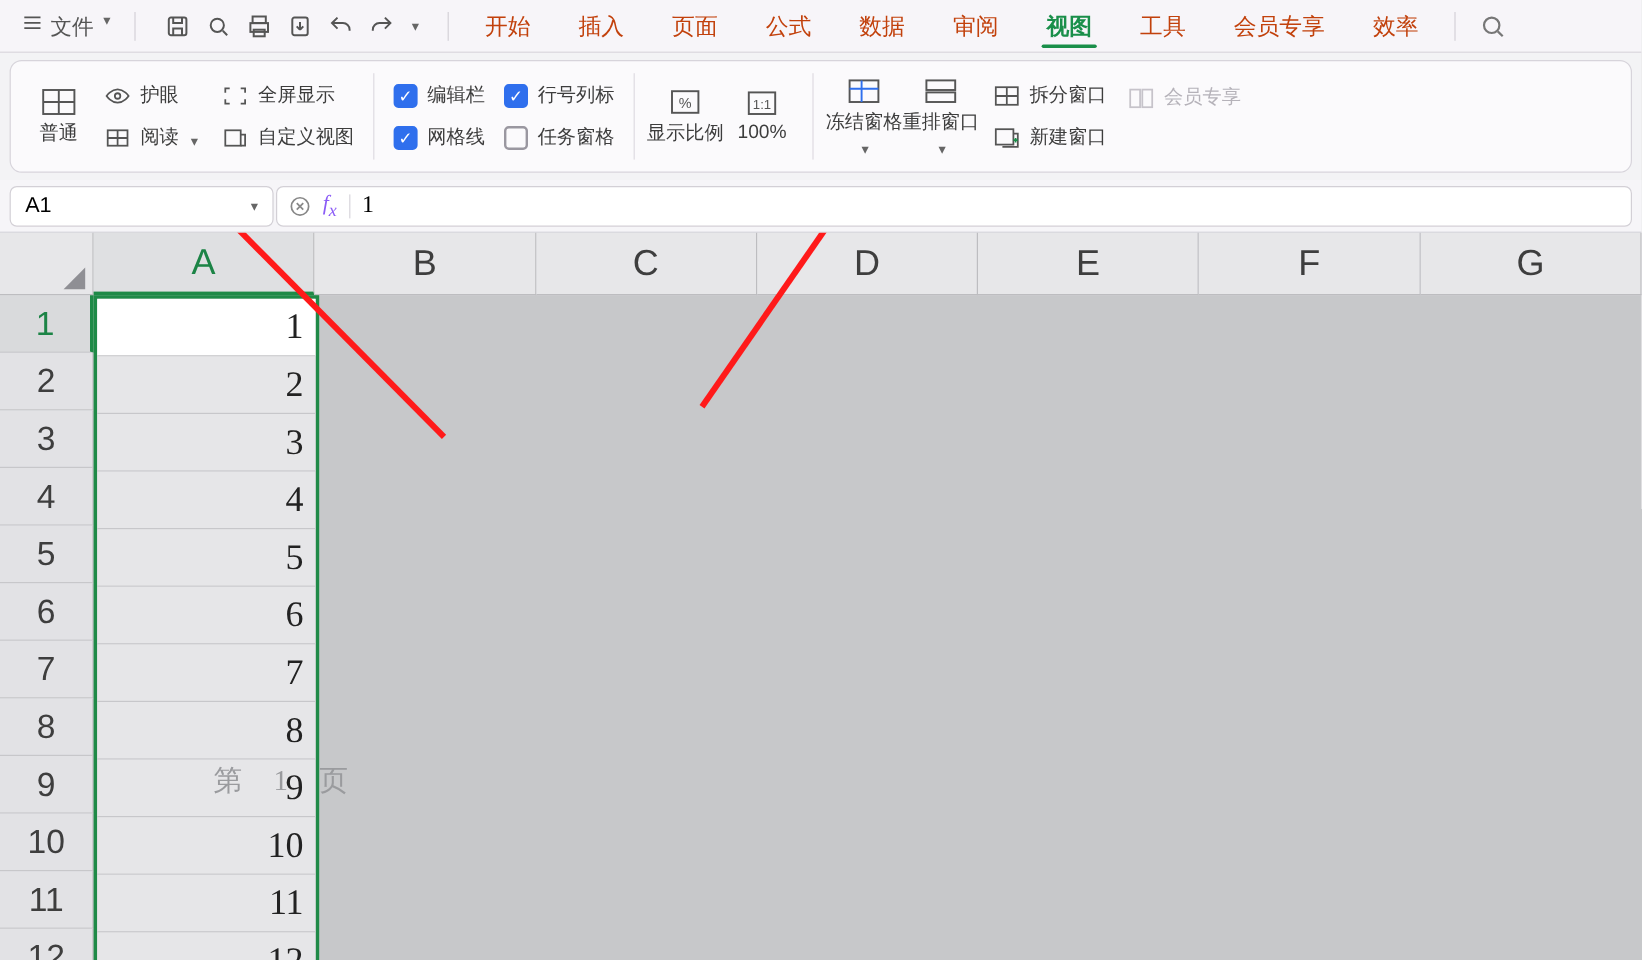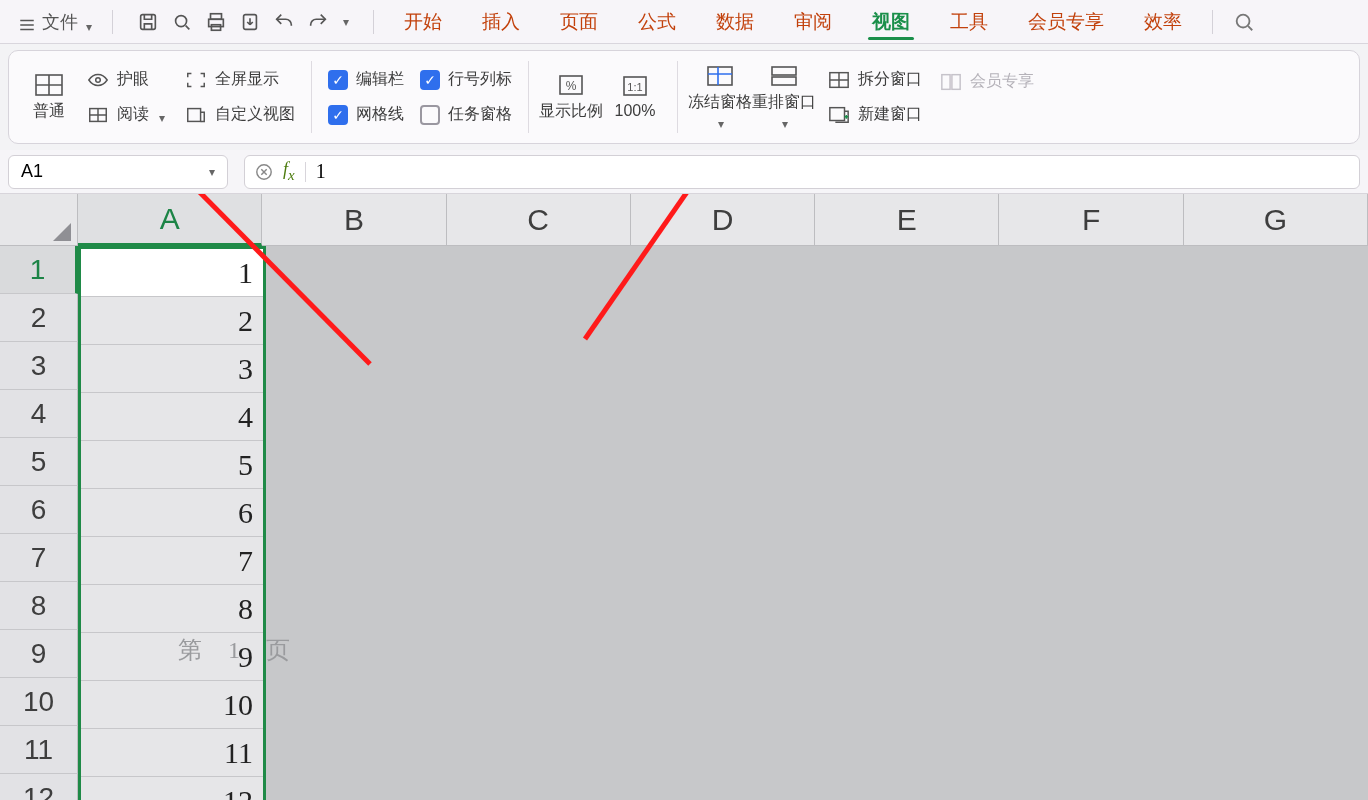--- a/index.html
+++ b/index.html
@@ -9,21 +9,21 @@
     height: 44px;
     background: #f7f5f9;
     display: flex;
     align-items: center;
     padding: 0 8px;
     border-bottom: 1px solid #d9d6dd;
     font-size: 18px;
     color: #555;
   }
   .menubar .file-btn {
-    display: flex; align-items: flex-end; gap: 6px;
+    display: flex; align-items: flex-start; gap: 6px;
     padding: 4px 10px; border-radius: 4px;
   }
   .menubar .qa-icons { display: flex; align-items: center; gap: 12px; padding: 0 14px; color:#6b6b6b;}
   .menubar .qa-icons svg { width: 22px; height: 22px; stroke:#555; }
   .vsep { width: 1px; height: 24px; background: #d4d1d8; margin: 0 10px; }
   .menubar .tabs { display: flex; align-items: stretch; gap: 0; height: 100%; }
   .menubar .tabs .tab {
     padding: 0 20px; display: flex; align-items: center; font-size: 19px; color:#c2410c;
     position: relative; cursor: pointer;
   }
@@ -59,32 +59,32 @@
   .rrow.disabled { color:#b5b2b9; }
   .rrow svg { width:22px; height:20px; }
   .chk {
     width:20px; height:20px; border:2px solid #2f6fed; border-radius:4px; display:inline-flex;
     align-items:center; justify-content:center; background:#2f6fed; color:#fff; font-size:14px;
   }
   .chk.empty { background:transparent; border-color:#9a97a0; color:transparent; }
   .caret { font-size:12px; color:#666; margin-left:2px;}
   
   .fbar {
-    height: 44px; display:flex; align-items:center; padding: 6px 8px; gap:16px;
+    height: 44px; display:flex; align-items:center; padding: 6px 8px; gap:2px;
     border-bottom:1px solid #d8d5db; background:#f6f5f8;
   }
   .namebox {
     width:220px; height:34px; background:#fff; border:1px solid #d3d0d6; border-radius:6px;
     display:flex; align-items:center; padding:0 12px; justify-content:space-between; font-size:18px;
   }
   .formulabox {
     flex:1; height:34px; background:#fff; border:1px solid #d3d0d6; border-radius:6px;
     display:flex; align-items:center; padding:0 10px; gap:10px; font-size:20px; font-family: "SimSun", serif;
   }
-  .formulabox .fx { font-style:italic; font-family: serif; font-size:18px; color:#4d7c0f;}
+  .formulabox .fx { font-style:italic; font-family: serif; font-size:18px; color:#8b5cf6;}
   .formulabox .fsep { width:1px; height:20px; background:#d8d5db; }
   
   .sheet { position:relative; background:#c7c8ca; height: calc(800px - 44px - 106px - 44px); }
   .corner {
     position:absolute; left:0; top:0; width:78px; height:52px; background:#e7e7e9;
     border-right:1px solid #bdbdc0; border-bottom:1px solid #bdbdc0;
     display:flex; align-items:flex-end; justify-content:flex-end; padding:4px 6px;
   }
   .corner::before{
     content:""; width:0;height:0; border-style:solid; border-width:0 0 18px 18px;

